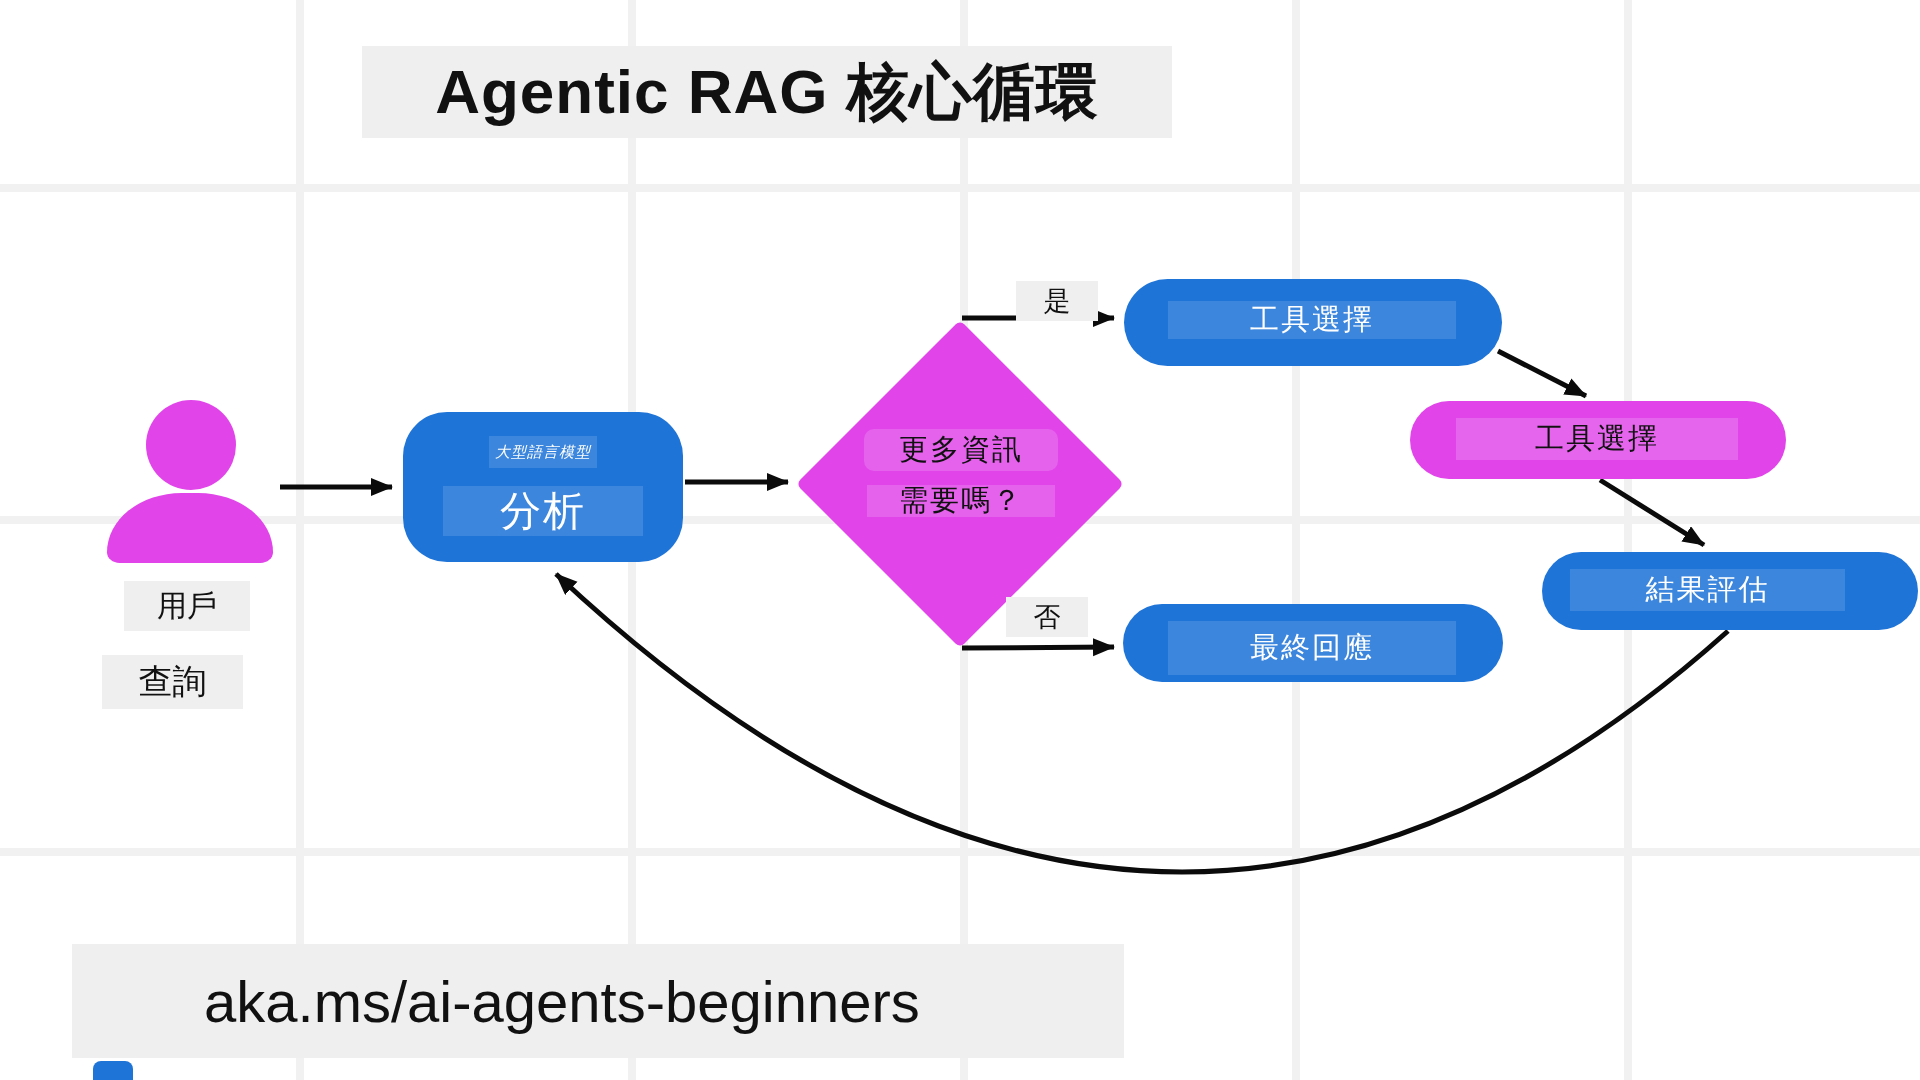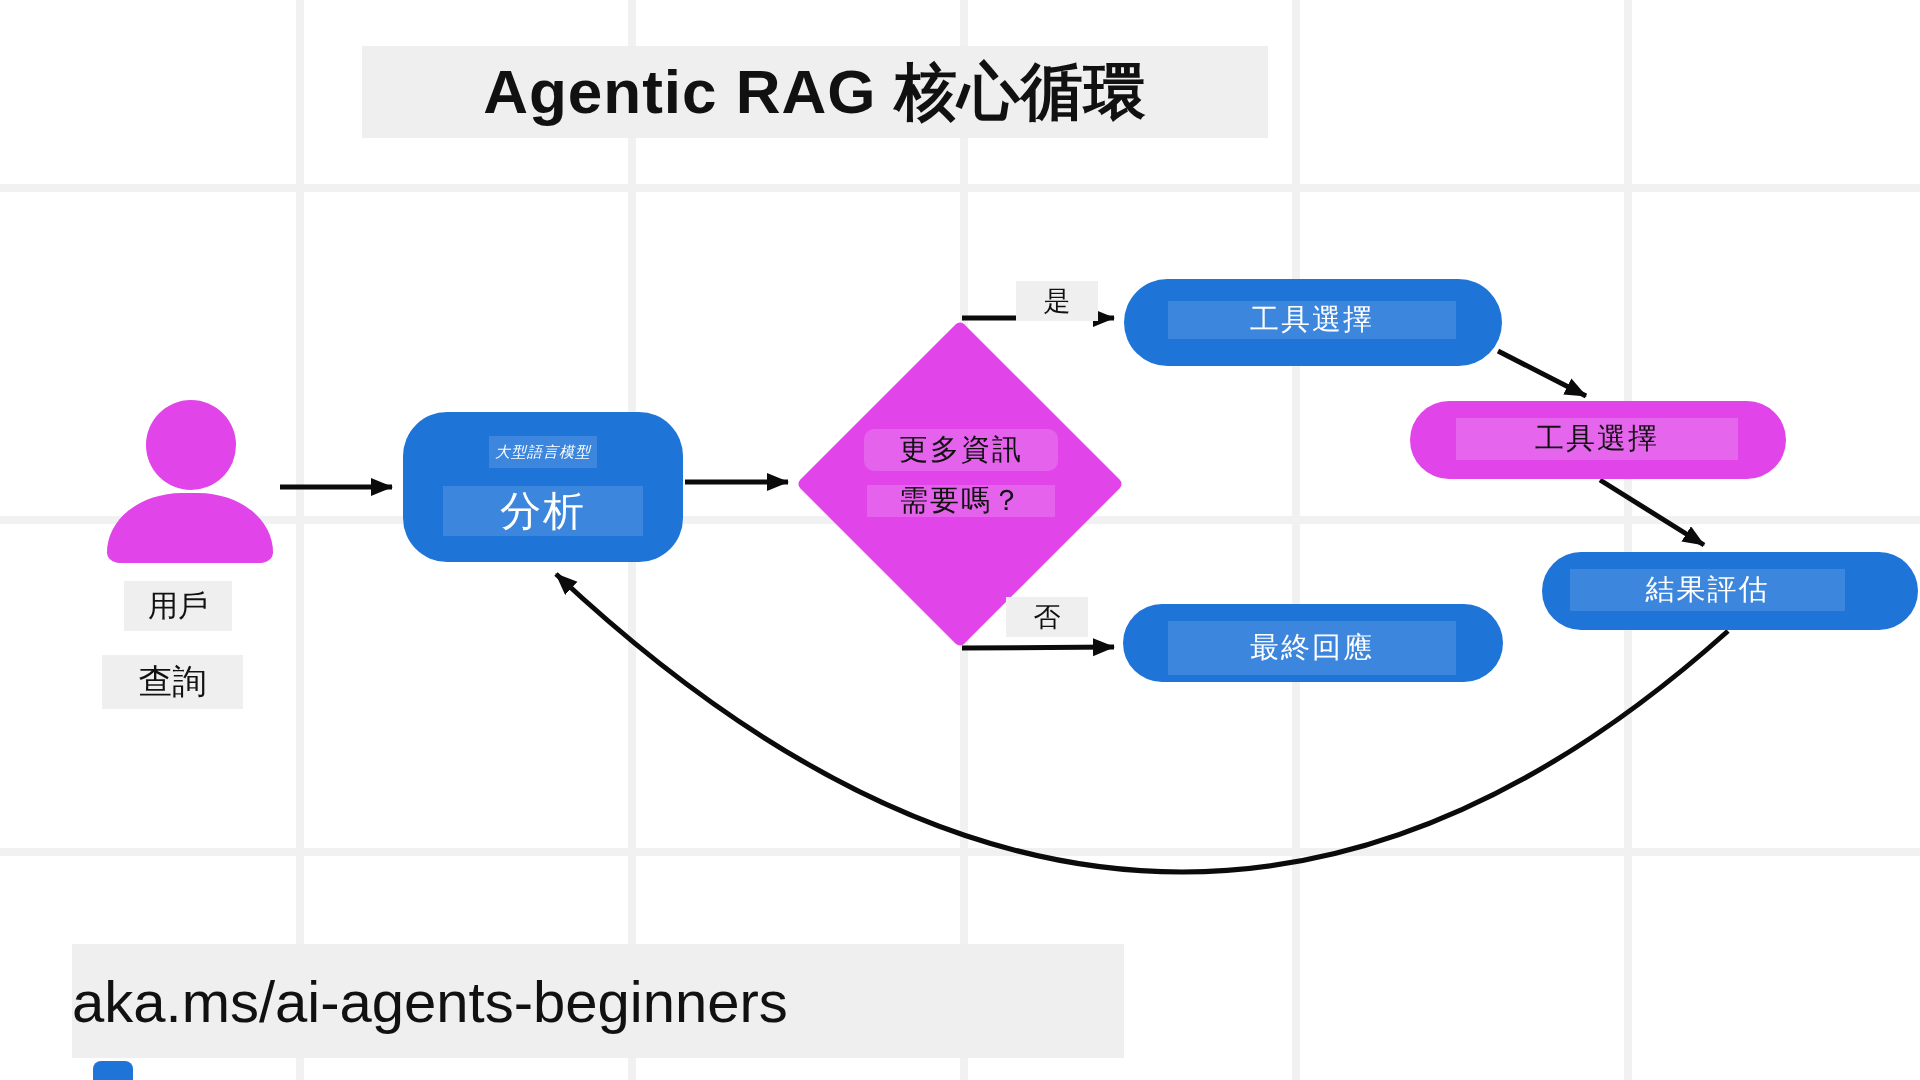--- a/index.html
+++ b/index.html
@@ -20,30 +20,30 @@
       linear-gradient(to right, var(--grid) 8px, transparent 8px),
       linear-gradient(to bottom, var(--grid) 8px, transparent 8px);
     background-size:332px 100%, 100% 332px;
     background-position:296px 0, 0 184px;
     color:var(--text_dark);
   }
   .abs{position:absolute;}
   .center{display:flex;align-items:center;justify-content:center;}
 
   .title-box{
-    left:362px;top:46px;width:906px;height:92px;
+    left:362px;top:46px;width:810px;height:92px;
     background:var(--label_bg);
     font-size:62px;font-weight:600;letter-spacing:1px;
   }
 
   .gray-label{
     background:var(--label_bg);
     font-weight:500;
   }
-  .user-label{left:124px;top:581px;width:108px;height:50px;font-size:30px;}
+  .user-label{left:124px;top:581px;width:126px;height:50px;font-size:30px;}
   .query-label{left:102px;top:655px;width:141px;height:54px;font-size:34px;}
   .yes-label{left:1016px;top:281px;width:82px;height:40px;font-size:27px;}
   .no-label{left:1006px;top:597px;width:82px;height:40px;font-size:27px;}
 
   .person-head{
     left:146px;top:400px;width:90px;height:90px;border-radius:50%;
     background:var(--magenta);
   }
   .person-body{
     left:107px;top:493px;width:166px;height:70px;
@@ -95,21 +95,21 @@
   .result-eval-pill{left:1542px;top:552px;width:376px;height:78px;border-radius:39px;background:var(--blue);}
   .result-eval-strip{left:1570px;top:569px;width:275px;height:42px;}
 
   .final-response-pill{left:1123px;top:604px;width:380px;height:78px;border-radius:39px;background:var(--blue);}
   .final-response-strip{left:1168px;top:621px;width:288px;height:54px;}
 
   .url-box{
     left:72px;top:944px;width:1052px;height:114px;
     background:var(--label_bg);
     font-size:58px;font-weight:500;
-    justify-content:flex-start;
+    justify-content:flex-start;padding-left:132px;
   }
 
   .corner-chip{
     left:93px;top:1061px;width:40px;height:19px;
     background:var(--blue);border-radius:8px 8px 0 0;
   }
 
   svg.arrows{left:0;top:0;width:1920px;height:1080px;pointer-events:none;}
   svg.arrows path{stroke:var(--arrow);stroke-width:5;fill:none;}
 </style>

